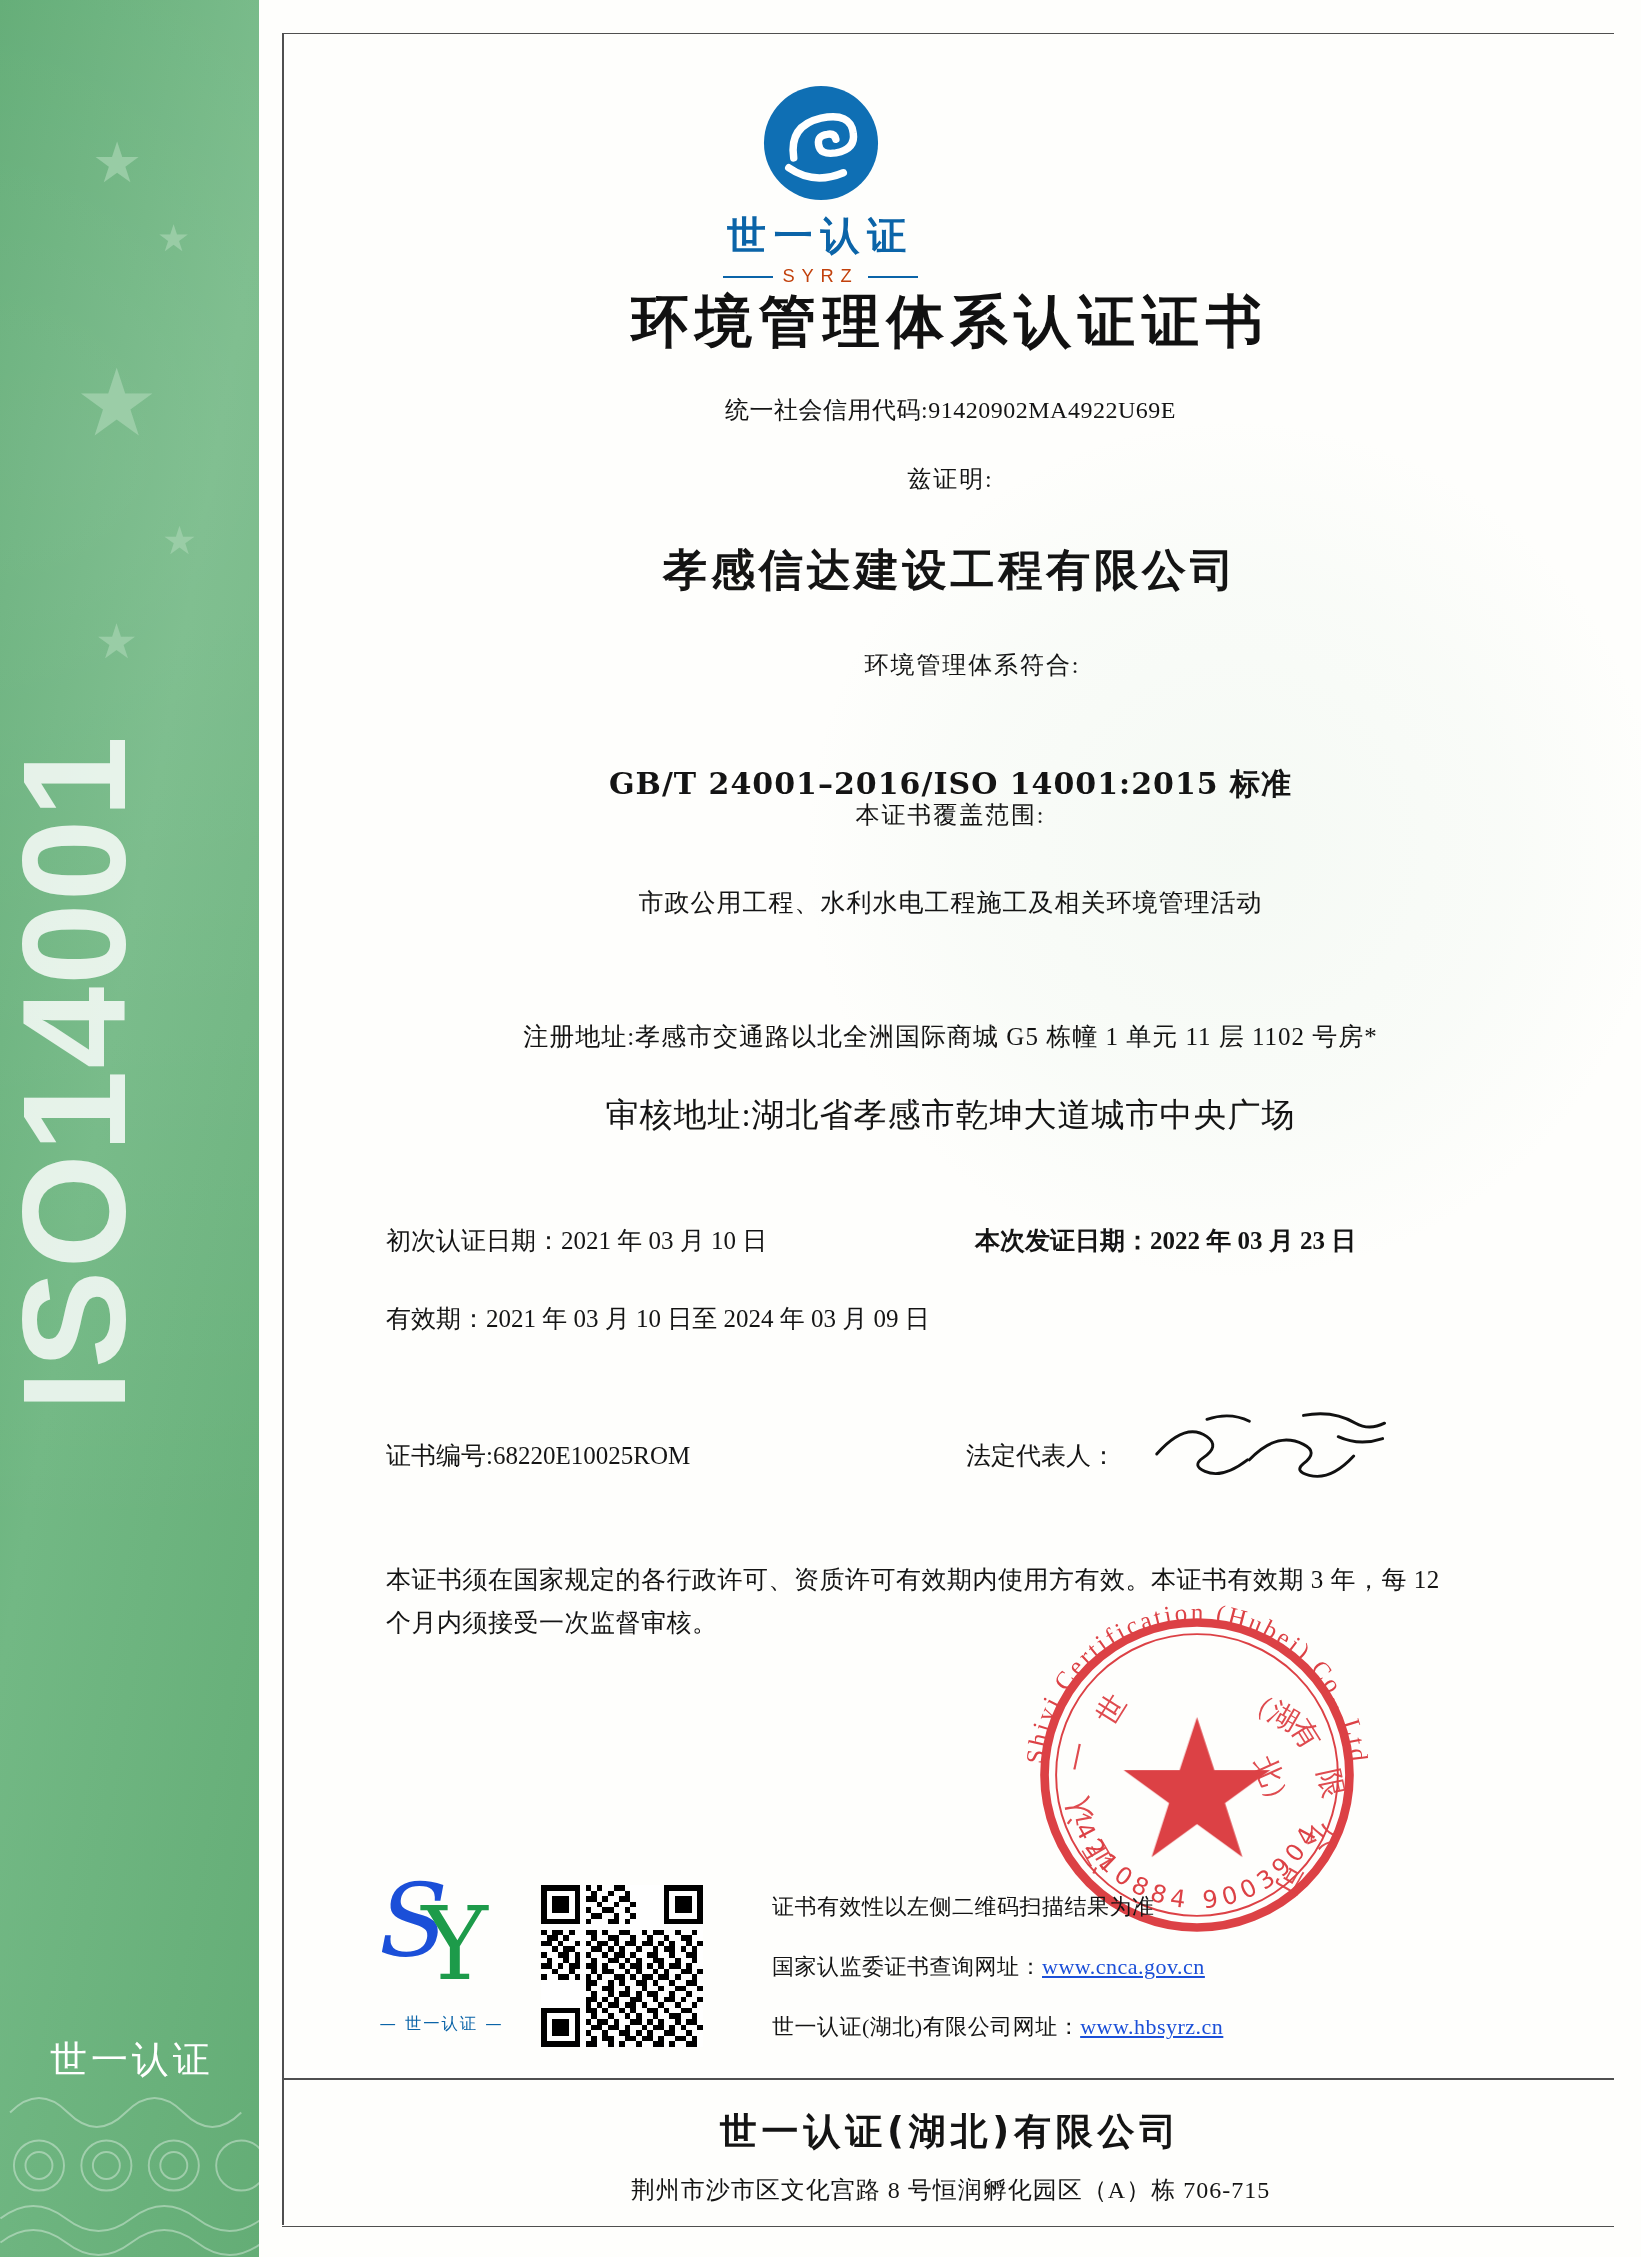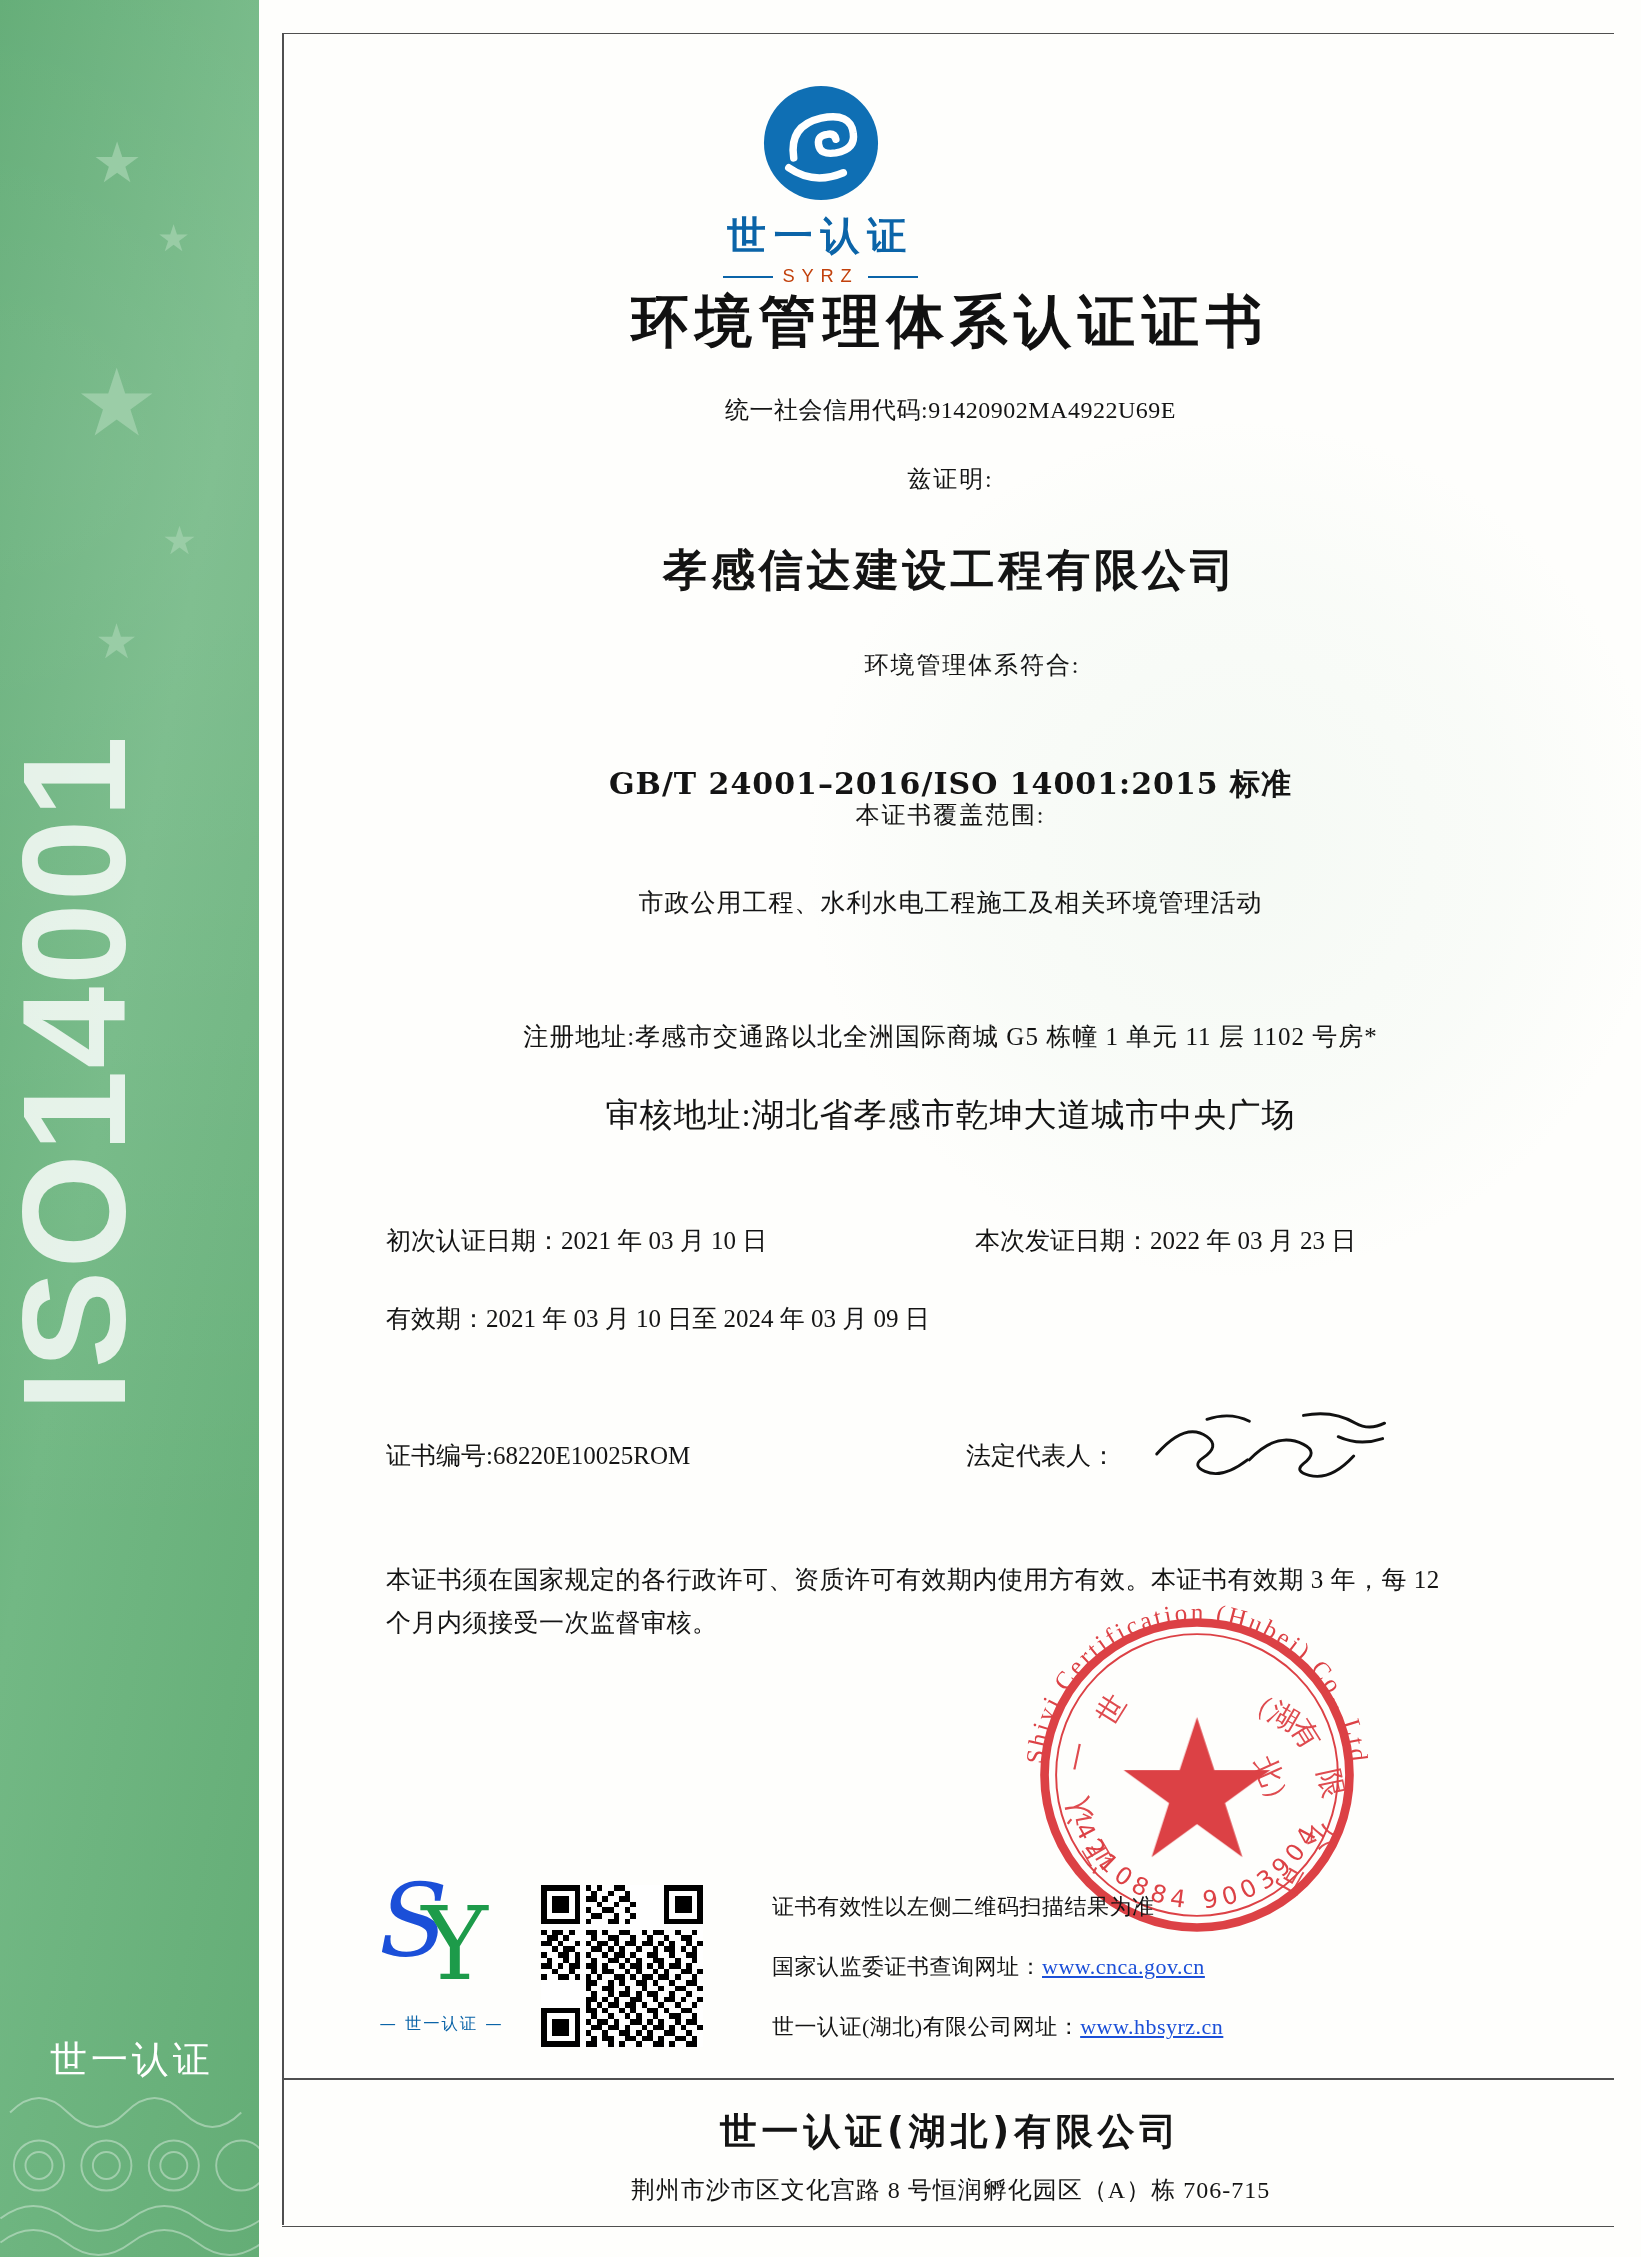--- a/index.html
+++ b/index.html
@@ -67,21 +67,21 @@
   #standard{top:764px;font-size:30px;font-weight:700;letter-spacing:1px;
     font-family:"DejaVu Serif",serif;}
   #scope-label{top:799px;font-size:24px;letter-spacing:1.9px;}
   #scope-text{top:886px;font-size:25px;letter-spacing:1px;}
   #reg-addr{top:1020px;font-size:25px;letter-spacing:1px;}
   #audit-addr{top:1093px;font-size:33px;letter-spacing:1px;}
 
   
   #date-row{position:absolute;left:386px;top:1224px;width:1081px;font-size:25px;}
   #date-first{position:absolute;left:0;top:0;}
-  #date-issue{position:absolute;left:589px;top:0;}
+  #date-issue{position:absolute;left:589px;top:0;font-weight:bold;}
   #validity{position:absolute;left:386px;top:1302px;font-size:25px;}
 
   
   #cert-no{position:absolute;left:386px;top:1439px;font-size:25px;}
   #legal-rep{position:absolute;left:966px;top:1439px;font-size:25px;}
   #signature{position:absolute;left:1149px;top:1398px;width:251px;height:87px;}
 
   
   #note{position:absolute;left:386px;top:1558px;width:1081px;font-size:25px;line-height:1.72;letter-spacing:0.5px;}
 

